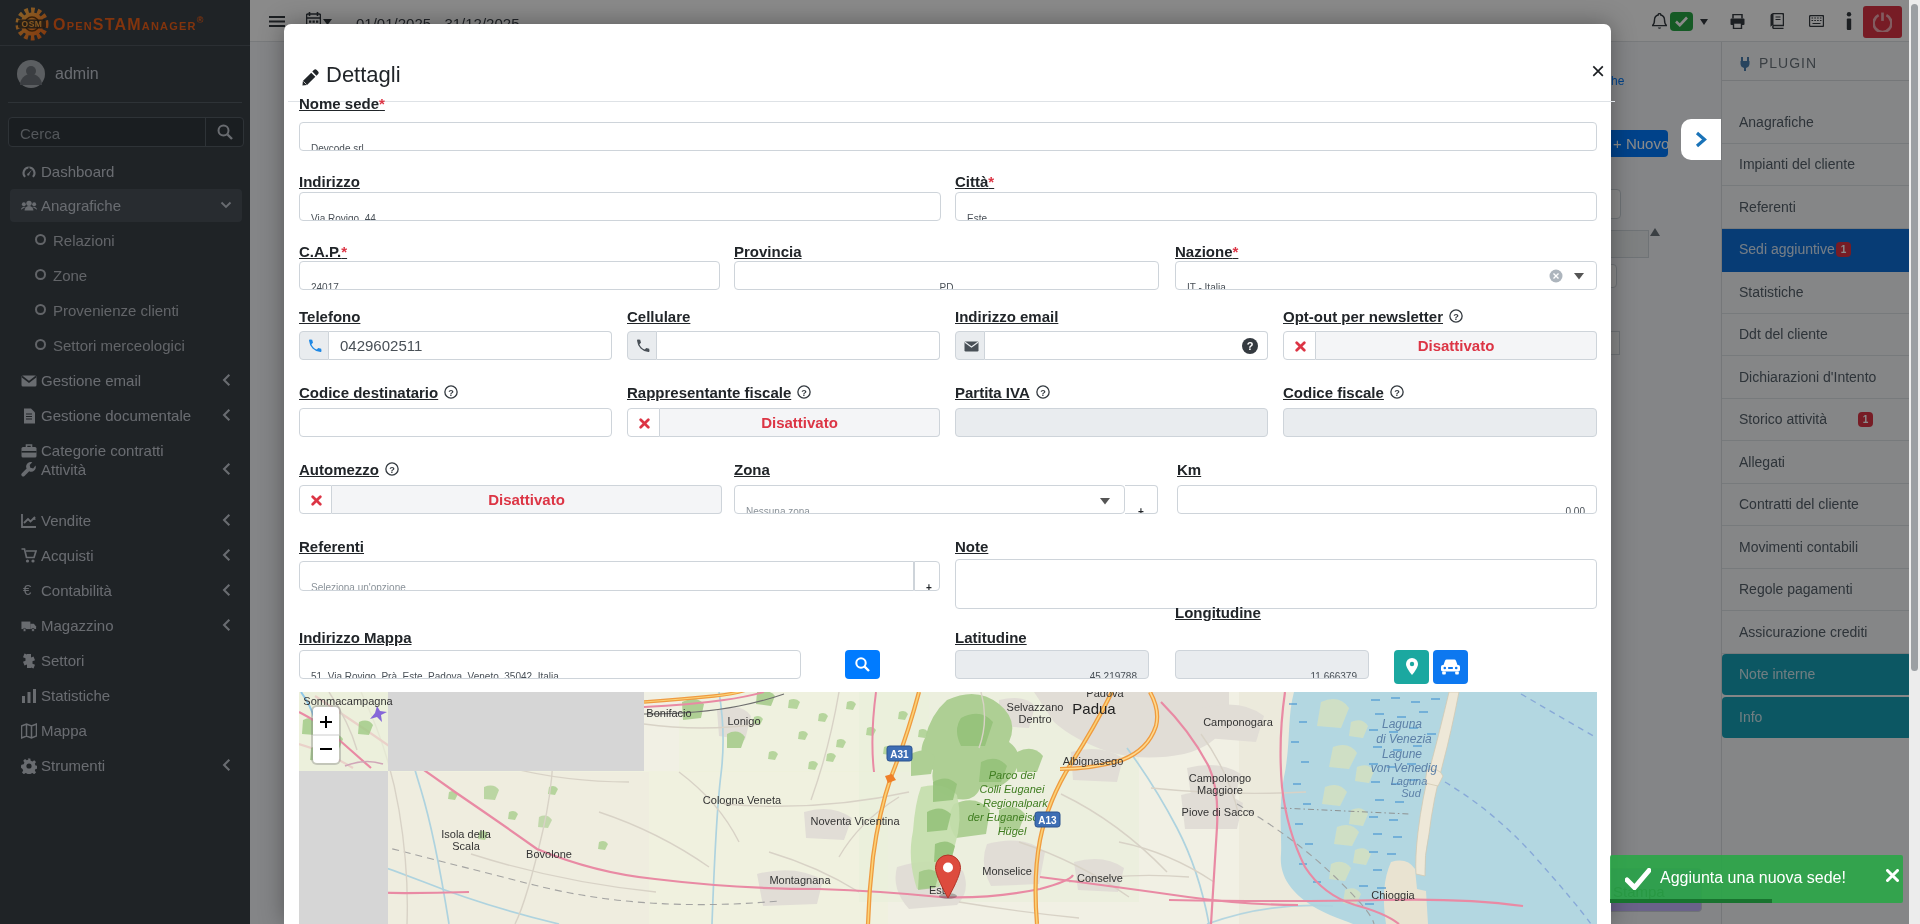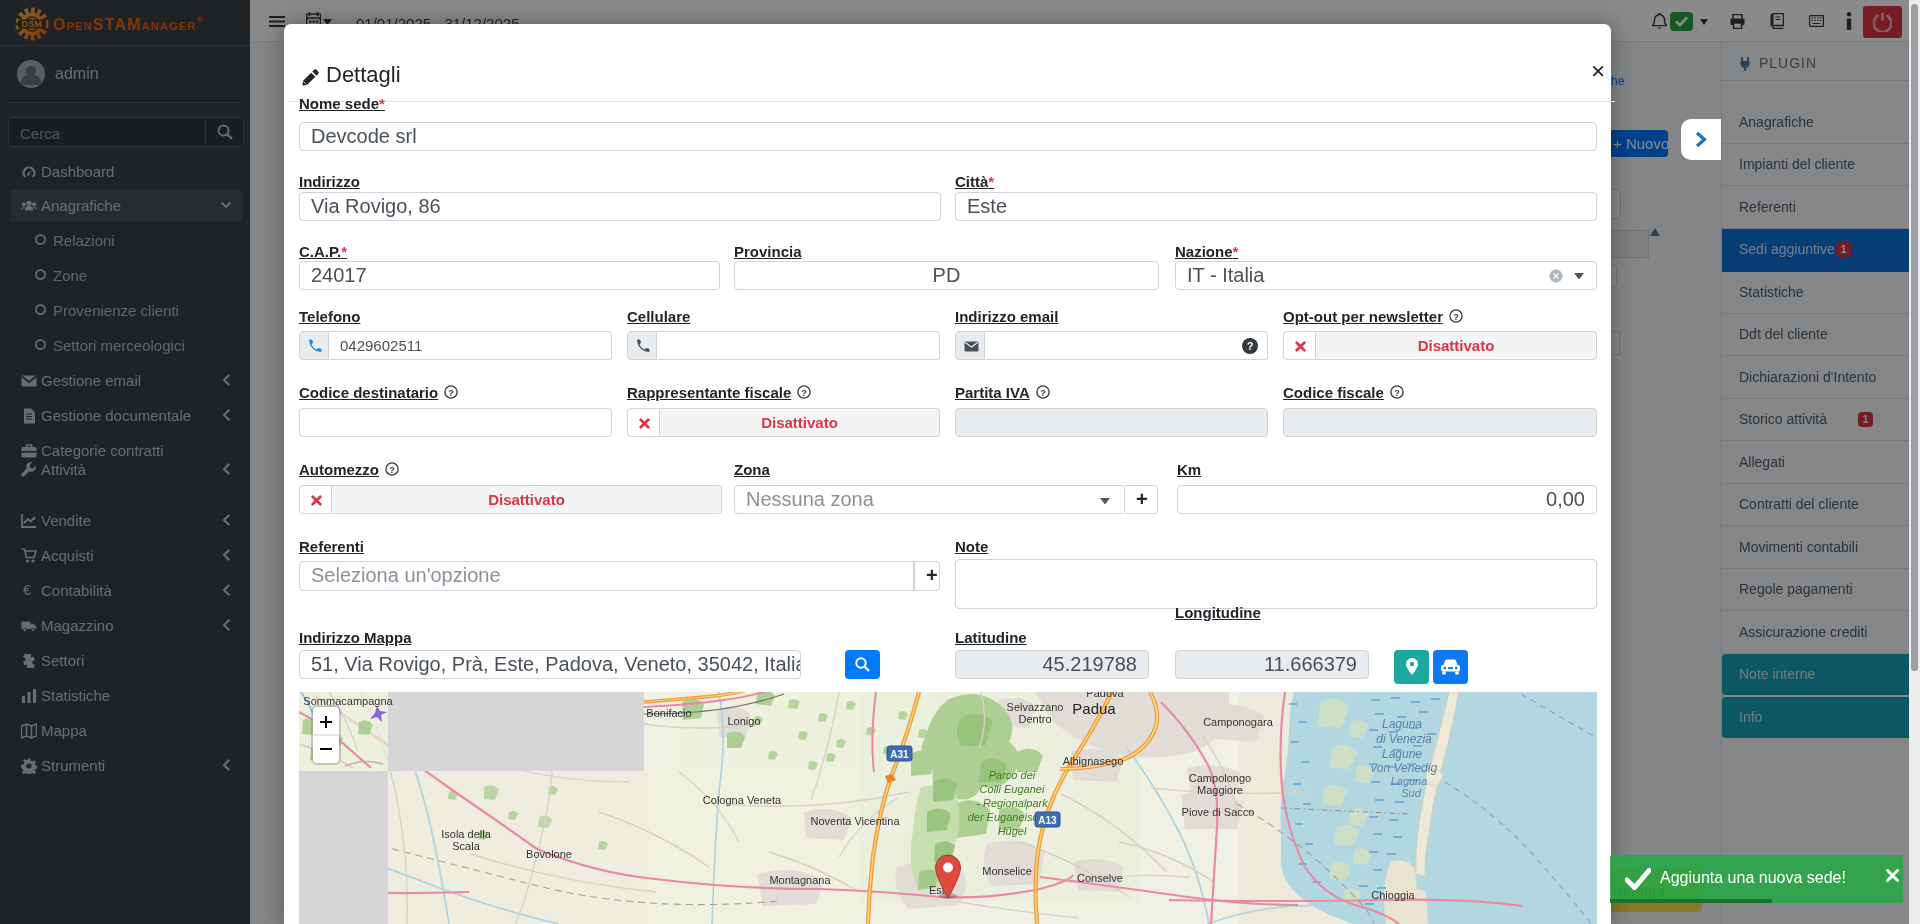--- a/index.html
+++ b/index.html
@@ -43,21 +43,21 @@
 
 #backdrop { position:absolute; left:0; top:0; width:1920px; height:924px; background:rgba(0,0,0,0.46); z-index:40; }
 
 
 #modal { position:absolute; left:284px; top:24px; width:1327px; height:900px; background:#ffffff; border-radius:7px 7px 0 0; z-index:60; box-shadow:0 0 24px rgba(0,0,0,0.35); }
 #mhead { position:absolute; left:4px; top:0; width:1327px; height:54px; border-bottom:1px solid #dee2e6;margin-top:24px; }
 #mtitle { position:absolute; left:38px; top:14px; font-size:22px; color:#212529; }
 #mclose { position:absolute; right:19px; top:9px; font-size:23px; color:#5b6167; }
 .lbl { position:absolute; font-size:15px; font-weight:bold; color:#212529;text-decoration:underline; }
 .lbl .req { color:#dc3545; }
-.inp { position:absolute; height:29px; border:1px solid #ced4da; border-radius:4px; background:#fff; font-size:20px; color:#495057; line-height:27px; padding:0 11px; white-space:nowrap; overflow:hidden; }
+.inp { position:absolute; height:29px; border:1px solid #ced4da; border-radius:4px; background:#fff; font-size:10px; color:#495057; line-height:27px; padding:12px 11px; white-space:nowrap; overflow:hidden; }
 .inp.gray { background:#e9ecef; }
 .inp.right { text-align:right; }
 .inp.center { text-align:center; }
 .ph2 { color:#8a9299; }
 .igico { position:absolute; width:30px; height:29px; background:#e9ecef; border:1px solid #ced4da; border-radius:4px 0 0 4px; }
 .igfield { position:absolute; height:29px; border:1px solid #ced4da; border-left:none; border-radius:0 4px 4px 0; background:#fff; font-size:15px; color:#495057; line-height:27px; padding:0 11px; }
 .xbox { position:absolute; width:33px; height:29px; background:#fff; border:1px solid #ced4da; border-radius:4px 0 0 4px; }
 .offfield { position:absolute; height:29px; background:#f4f5f7; border:1px solid #ced4da; border-left:none; border-radius:0 4px 4px 0; font-size:15px; font-weight:bold; color:#dc3545; line-height:27px; text-align:center; }
 
 
@@ -314,21 +314,21 @@
   <div class="abs" style="left:1330px;top:88px;width:88px;height:27px;background:#007bff;border-radius:4px;color:#fff;font-size:15px;line-height:27px">
       <span class="abs" style="left:33px;top:0;white-space:nowrap">+ Nuovo</span>
     </div>
   <div class="abs" style="left:1340px;top:147px;width:31px;height:30px;background:#fff;border:1px solid #ced4da;border-radius:4px"></div>
   <div class="abs" style="left:1330px;top:188px;width:69px;height:28px;background:#e9ecef;border:1px solid #ced4da"></div>
   <svg class="abs" style="left:1400px;top:186px" width="10" height="8" viewBox="0 0 10 8">
       <path d="M0 8h10L5 0z" fill="#6c757d"></path>
     </svg>
   <div class="abs" style="left:1340px;top:222px;width:27px;height:24px;background:#fff;border:1px solid #ced4da;border-radius:4px"></div>
   <div class="abs" style="left:1330px;top:289px;width:40px;height:24px;background:#f8f9fa;border:1px solid #ced4da"></div>
-  <div class="abs" style="left:1342px;top:826px;width:110px;height:44px;background:#fde047;border:1px solid #ced4da;border-radius:4px;font-size:15px;color:#495057">
+  <div class="abs" style="left:1342px;top:826px;width:110px;height:44px;background:#c4b5fd;border:1px solid #ced4da;border-radius:4px;font-size:15px;color:#495057">
       <span class="abs" style="left:20px;top:14px">Stampa</span>
     </div>
 </div>
 <div id="rightbar">
 
   <svg class="abs" style="left:15px;top:13px" width="16" height="16" viewBox="0 0 16 16">
       <path d="M5 2v4 M11 2v4" stroke="#4a7fae" stroke-width="2"></path>
       <path d="M3.5 6h9v2.5a4.5 4.5 0 0 1-3.5 4.4V16h-2v-3.1A4.5 4.5 0 0 1 3.5 8.5z" fill="#4a7fae"></path>
     </svg>
   <div class="abs" style="left:37px;top:13px;font-size:14px;color:#6c757d;letter-spacing:1px">PLUGIN</div>
@@ -391,21 +391,21 @@
     <div id="mtitle">Dettagli</div>
     <svg id="mclose" class="abs" style="left:1304px;top:17px;width:13px;height:13px" viewBox="0 0 15 15">
         <path d="M1.5 1.5 L12.5 12.5 M12.5 1.5 L1.5 12.5" stroke="#1c1f23" stroke-width="1.9"></path>
       </svg>
   </div>
 
   <div class="lbl" style="left:15px;top:71px">Nome sede<span class="req">*</span></div>
   <div class="inp" style="left:15px;top:98px;width:1298px">Devcode srl</div>
 
   <div class="lbl" style="left:15px;top:149px">Indirizzo</div>
-  <div class="inp" style="left:15px;top:168px;width:642px">Via Rovigo, 86</div>
+  <div class="inp" style="left:15px;top:168px;width:642px">Via Rovigo, 44</div>
   <div class="lbl" style="left:671px;top:149px">Città<span class="req">*</span></div>
   <div class="inp" style="left:671px;top:168px;width:642px">Este</div>
 
   <div class="lbl" style="left:15px;top:219px">C.A.P.<span class="req">*</span></div>
   <div class="inp" style="left:15px;top:237px;width:421px">24017</div>
   <div class="lbl" style="left:450px;top:219px">Provincia</div>
   <div class="inp center" style="left:450px;top:237px;width:425px">PD</div>
   <div class="lbl" style="left:891px;top:219px">Nazione<span class="req">*</span></div>
   <div class="inp" style="left:891px;top:237px;width:422px">IT - Italia
     <svg class="abs" style="right:33px;top:7px" width="14" height="14" viewBox="0 0 14 14">

